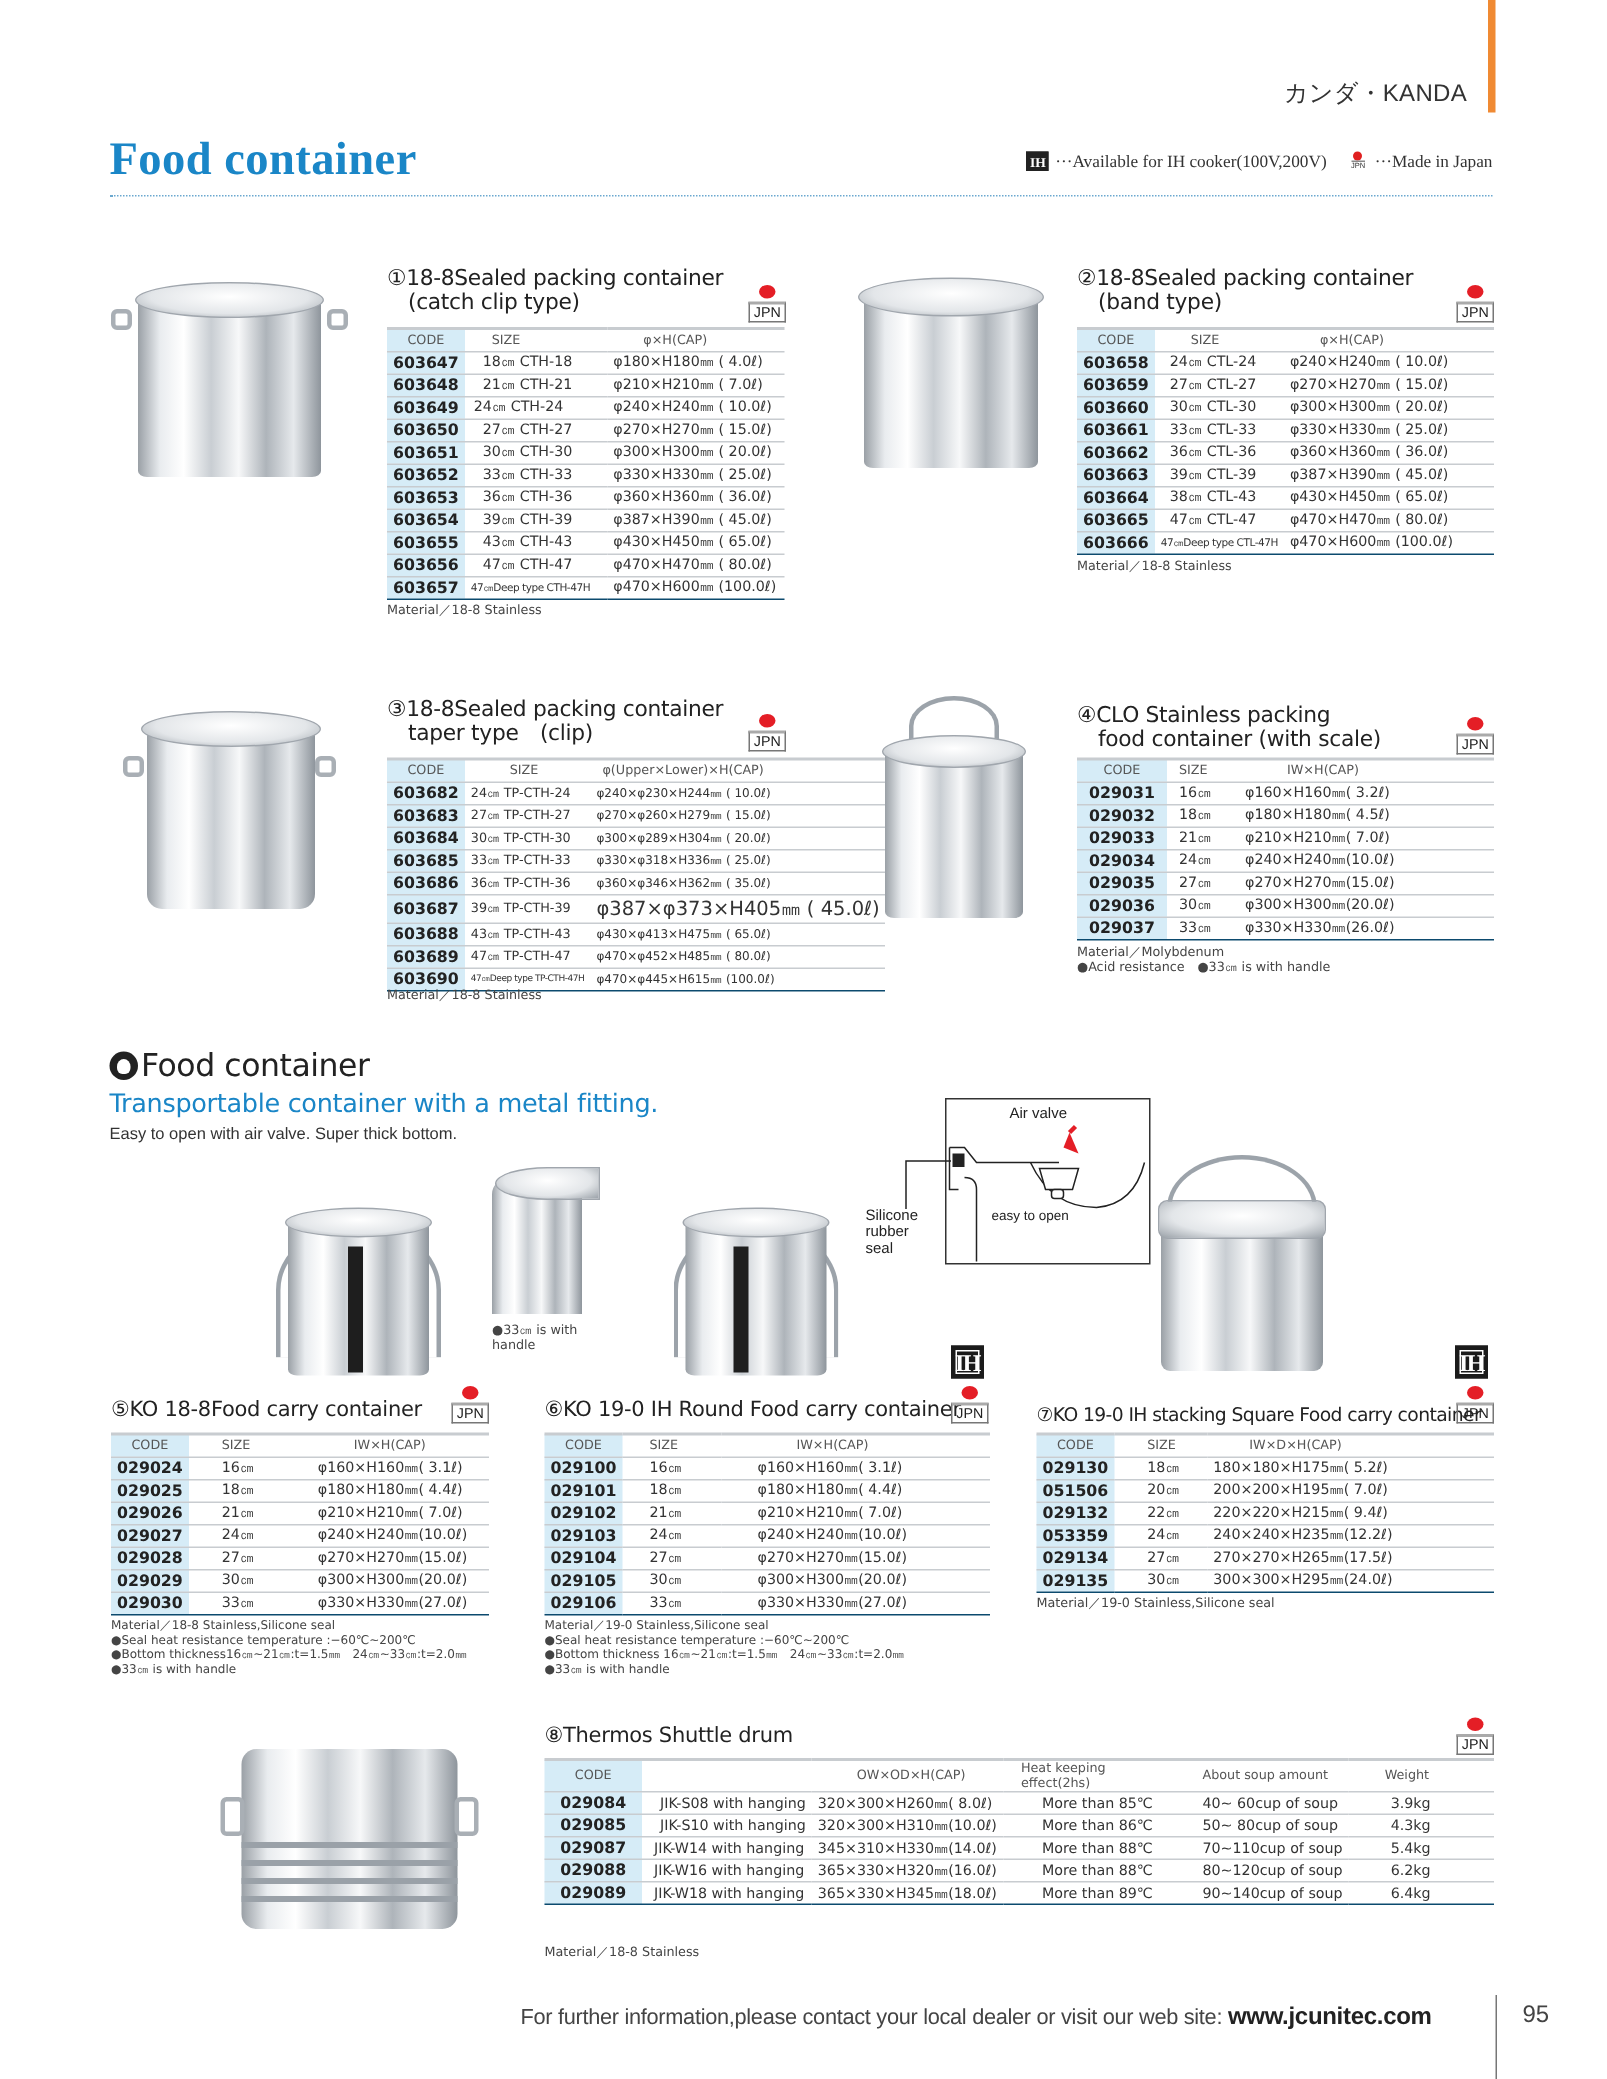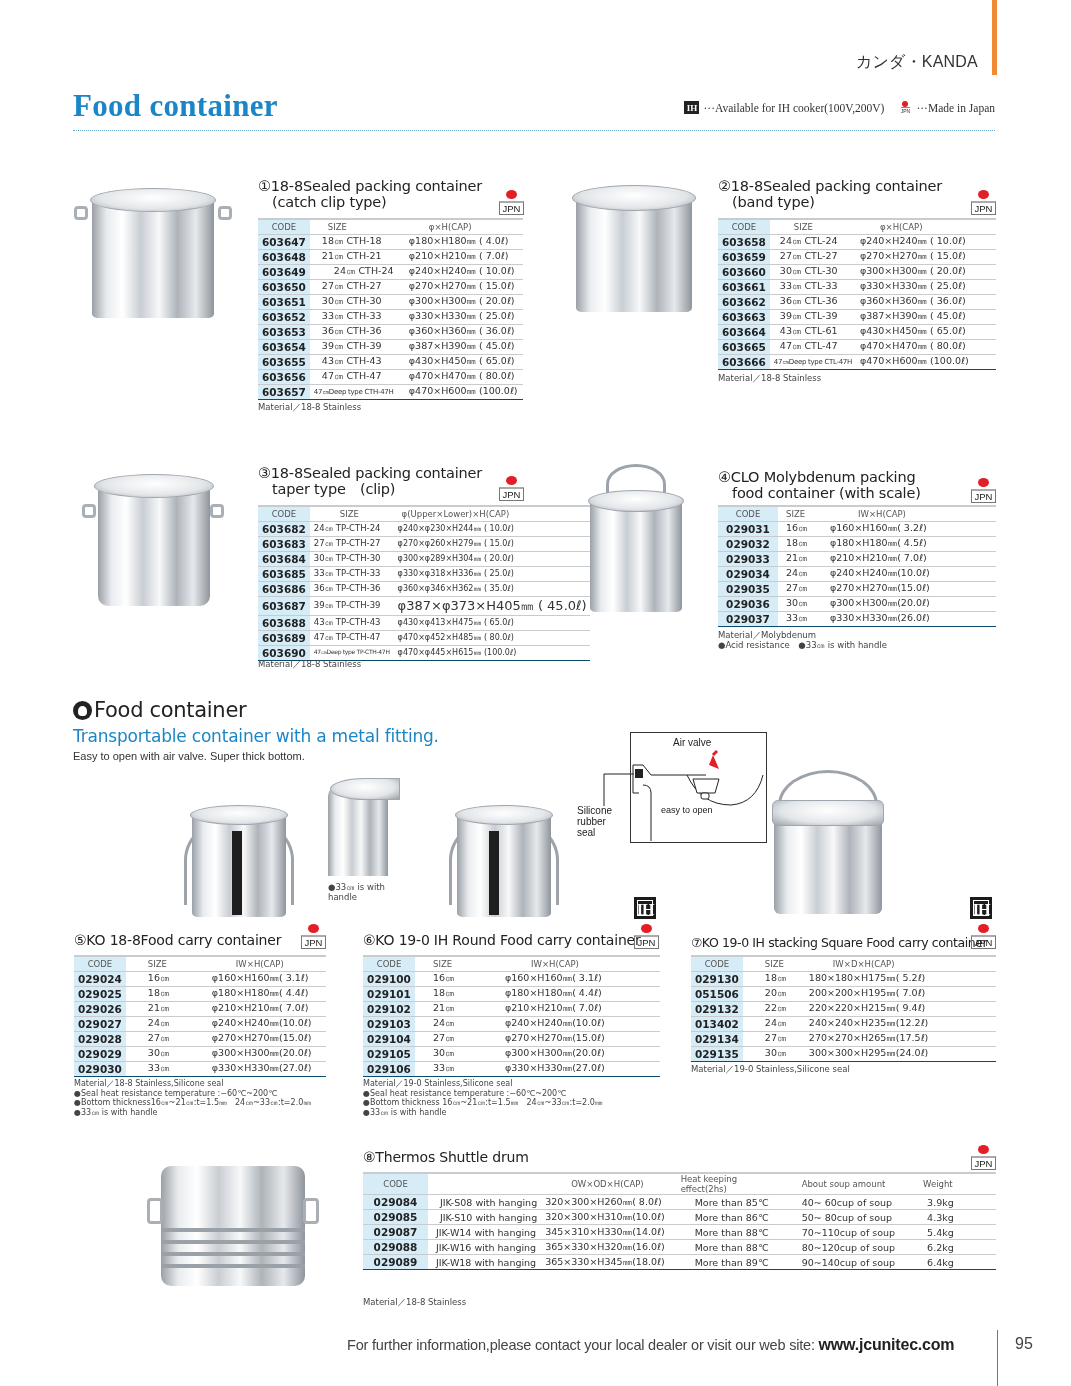--- a/index.html
+++ b/index.html
@@ -103,21 +103,21 @@
         <td style="padding-left:12px;">18㎝ CTH-18</td>
         <td>φ180×H180㎜ (   4.0ℓ)</td>
       </tr>
     <tr>
         <td class="code">603648</td>
         <td style="padding-left:12px;">21㎝ CTH-21</td>
         <td>φ210×H210㎜ (   7.0ℓ)</td>
       </tr>
     <tr>
         <td class="code">603649</td>
-        <td style="padding-left:24px;">24㎝ CTH-24</td>
+        <td style="padding-left:6px;">24㎝ CTH-24</td>
         <td>φ240×H240㎜ ( 10.0ℓ)</td>
       </tr>
     <tr>
         <td class="code">603650</td>
         <td style="padding-left:12px;">27㎝ CTH-27</td>
         <td>φ270×H270㎜ ( 15.0ℓ)</td>
       </tr>
     <tr>
         <td class="code">603651</td>
         <td style="padding-left:12px;">30㎝ CTH-30</td>
@@ -204,21 +204,21 @@
         <td style="padding-left:10px;">36㎝ CTL-36</td>
         <td>φ360×H360㎜ ( 36.0ℓ)</td>
       </tr>
     <tr>
         <td class="code">603663</td>
         <td style="padding-left:10px;">39㎝ CTL-39</td>
         <td>φ387×H390㎜ ( 45.0ℓ)</td>
       </tr>
     <tr>
         <td class="code">603664</td>
-        <td style="padding-left:10px;">43㎝ CTL-61</td>
+        <td style="padding-left:10px;">38㎝ CTL-43</td>
         <td>φ430×H450㎜ ( 65.0ℓ)</td>
       </tr>
     <tr>
         <td class="code">603665</td>
         <td style="padding-left:10px;">47㎝ CTL-47</td>
         <td>φ470×H470㎜ ( 80.0ℓ)</td>
       </tr>
     <tr>
         <td class="code">603666</td>
         <td class="small-txt">47㎝Deep type CTL-47H</td>
@@ -301,21 +301,21 @@
 </table>
 <div class="note" style="left:258px;top:659px;">Material／18-8 Stainless</div>
 
 <div class="photo" style="left:570px;top:460px;width:130px;height:160px;">
   <div class="bail" style="left:36px;top:4px;width:60px;height:40px;"></div>
   <div class="can" style="left:20px;top:40px;width:92px;height:112px;"></div>
   <div class="lid" style="left:18px;top:30px;width:96px;height:22px;"></div>
 </div>
 
 <div class="prod-title" style="left:718px;top:469px;">
-  <div>④CLO Molybdenum packing</div>
+  <div>④CLO Stainless packing</div>
   <div style="padding-left:14px;">food container (with scale)</div>
 </div>
 <div class="jpn-badge" style="left:971px;top:477px;">
     <span class="dot"></span>
     <span class="lbl">JPN</span>
   </div>
 <table class="spec" style="left:718px;top:505px;width:278px;">
   <thead>
       <tr>
     <th class="code" style="width:60px;">CODE</th>
@@ -559,21 +559,21 @@
         <td class="code">051506</td>
         <td style="padding-left:22px;">20㎝</td>
         <td>200×200×H195㎜(  7.0ℓ)</td>
       </tr>
     <tr>
         <td class="code">029132</td>
         <td style="padding-left:22px;">22㎝</td>
         <td>220×220×H215㎜(  9.4ℓ)</td>
       </tr>
     <tr>
-        <td class="code">013402</td>
+        <td class="code">053359</td>
         <td style="padding-left:22px;">24㎝</td>
         <td>240×240×H235㎜(12.2ℓ)</td>
       </tr>
     <tr>
         <td class="code">029134</td>
         <td style="padding-left:22px;">27㎝</td>
         <td>270×270×H265㎜(17.5ℓ)</td>
       </tr>
     <tr>
         <td class="code">029135</td>

